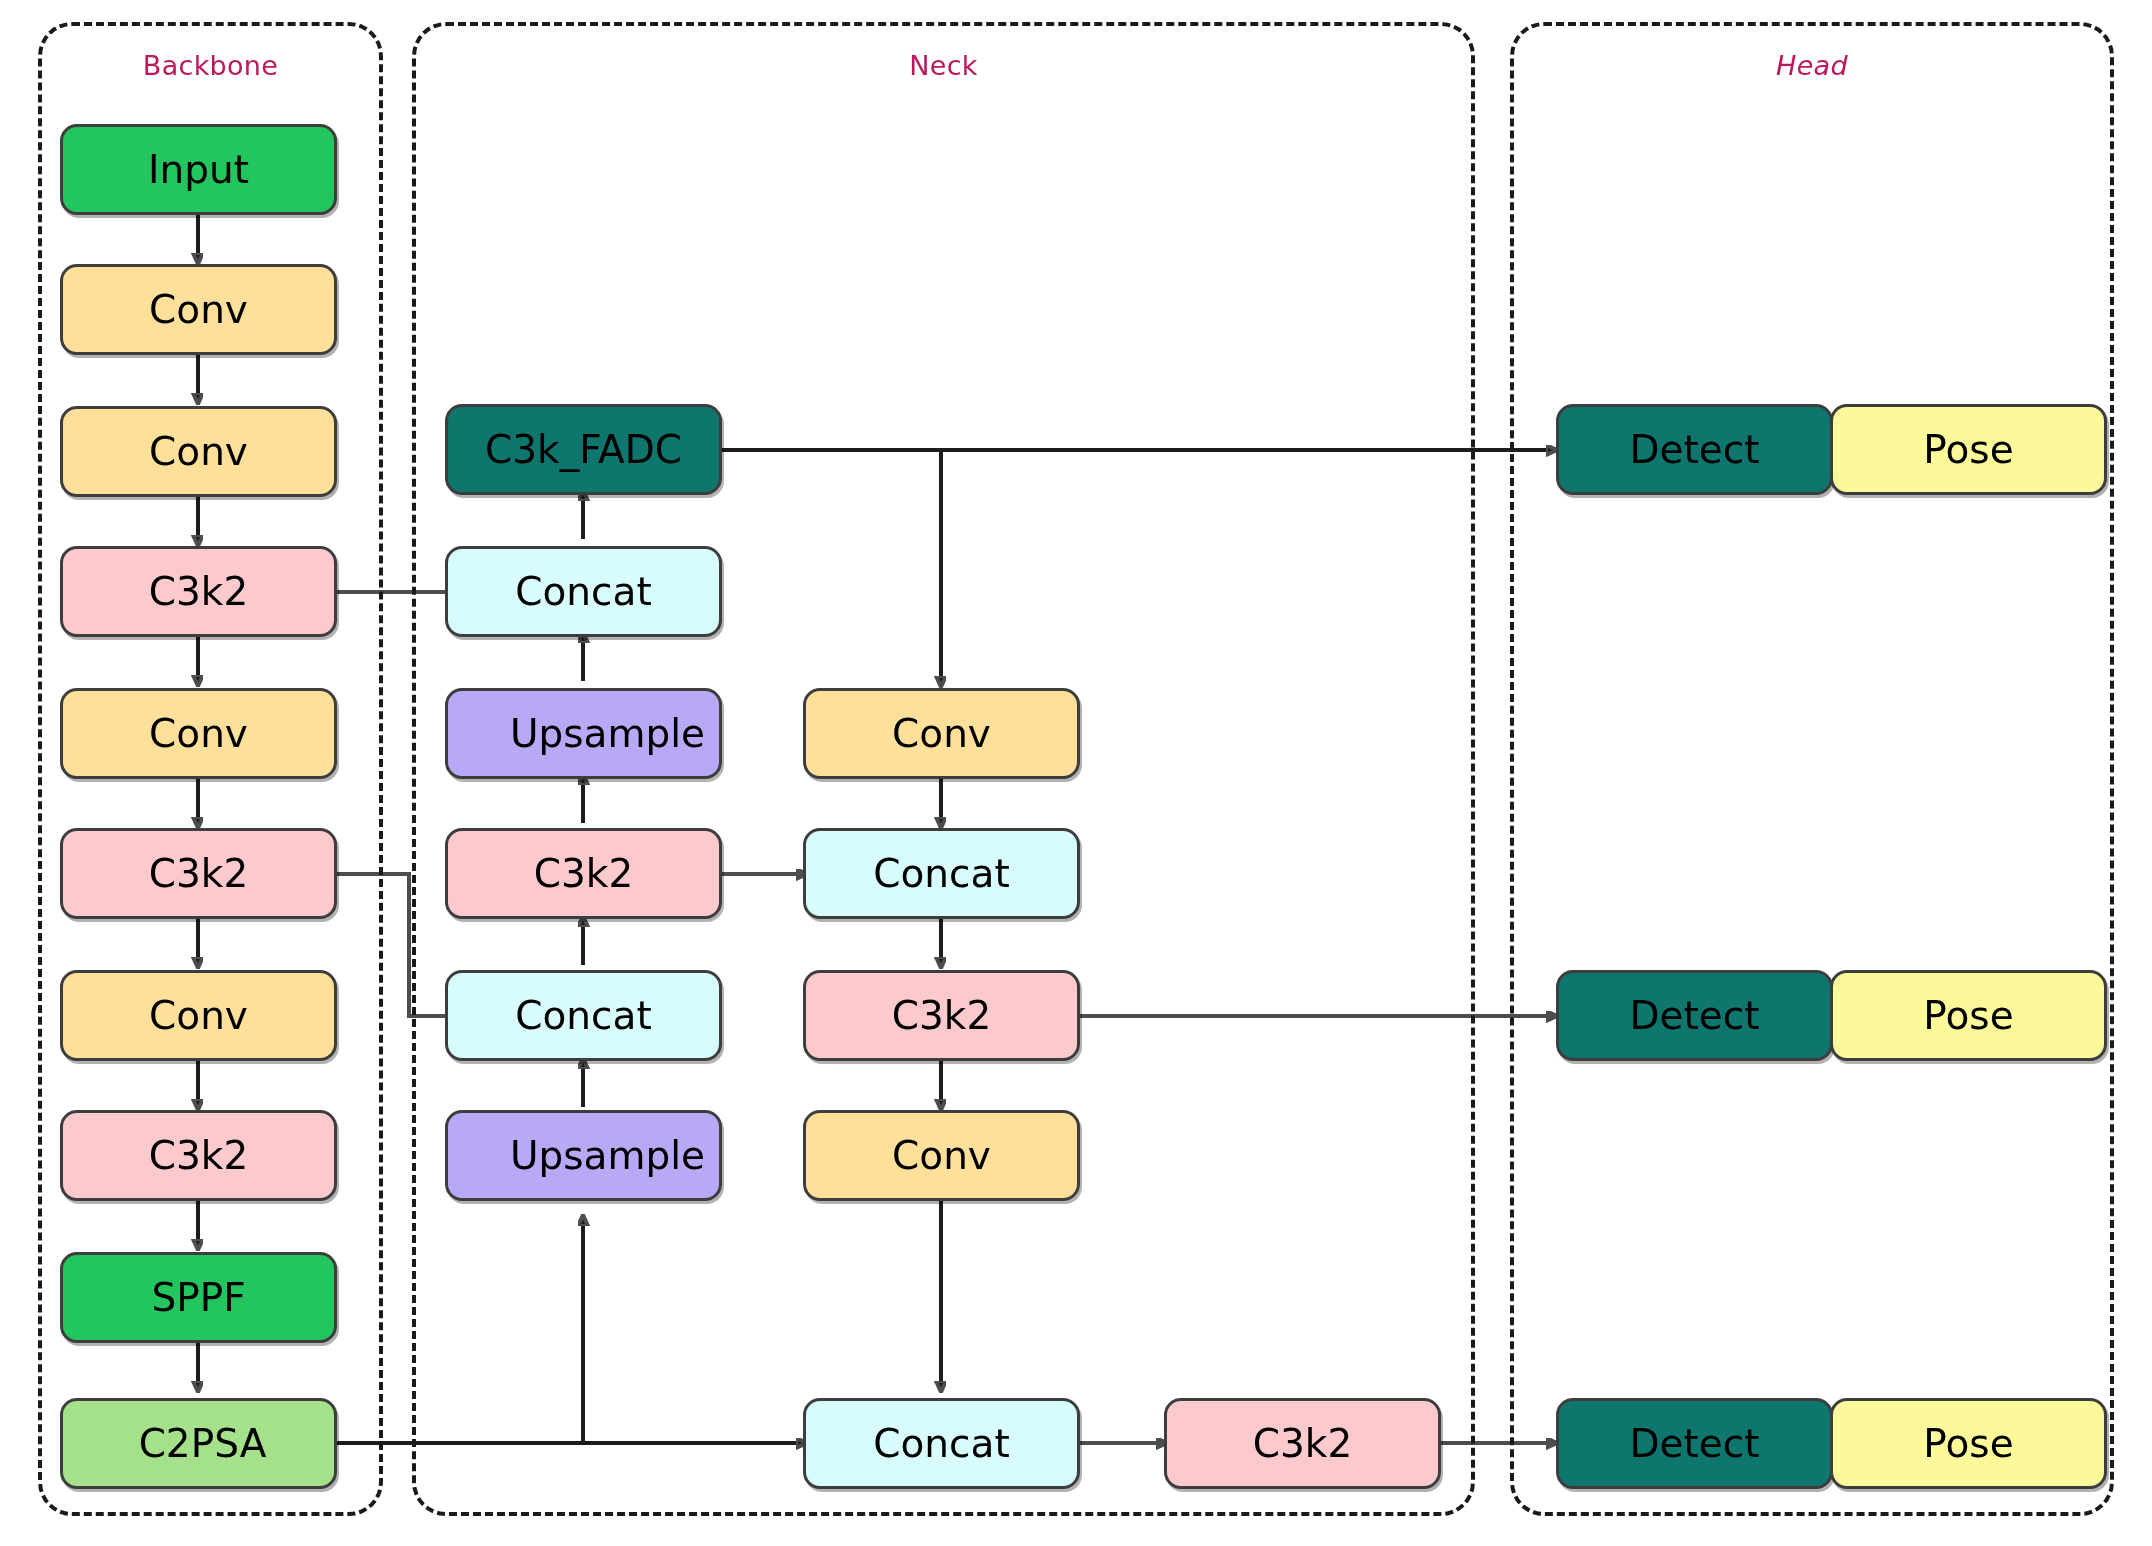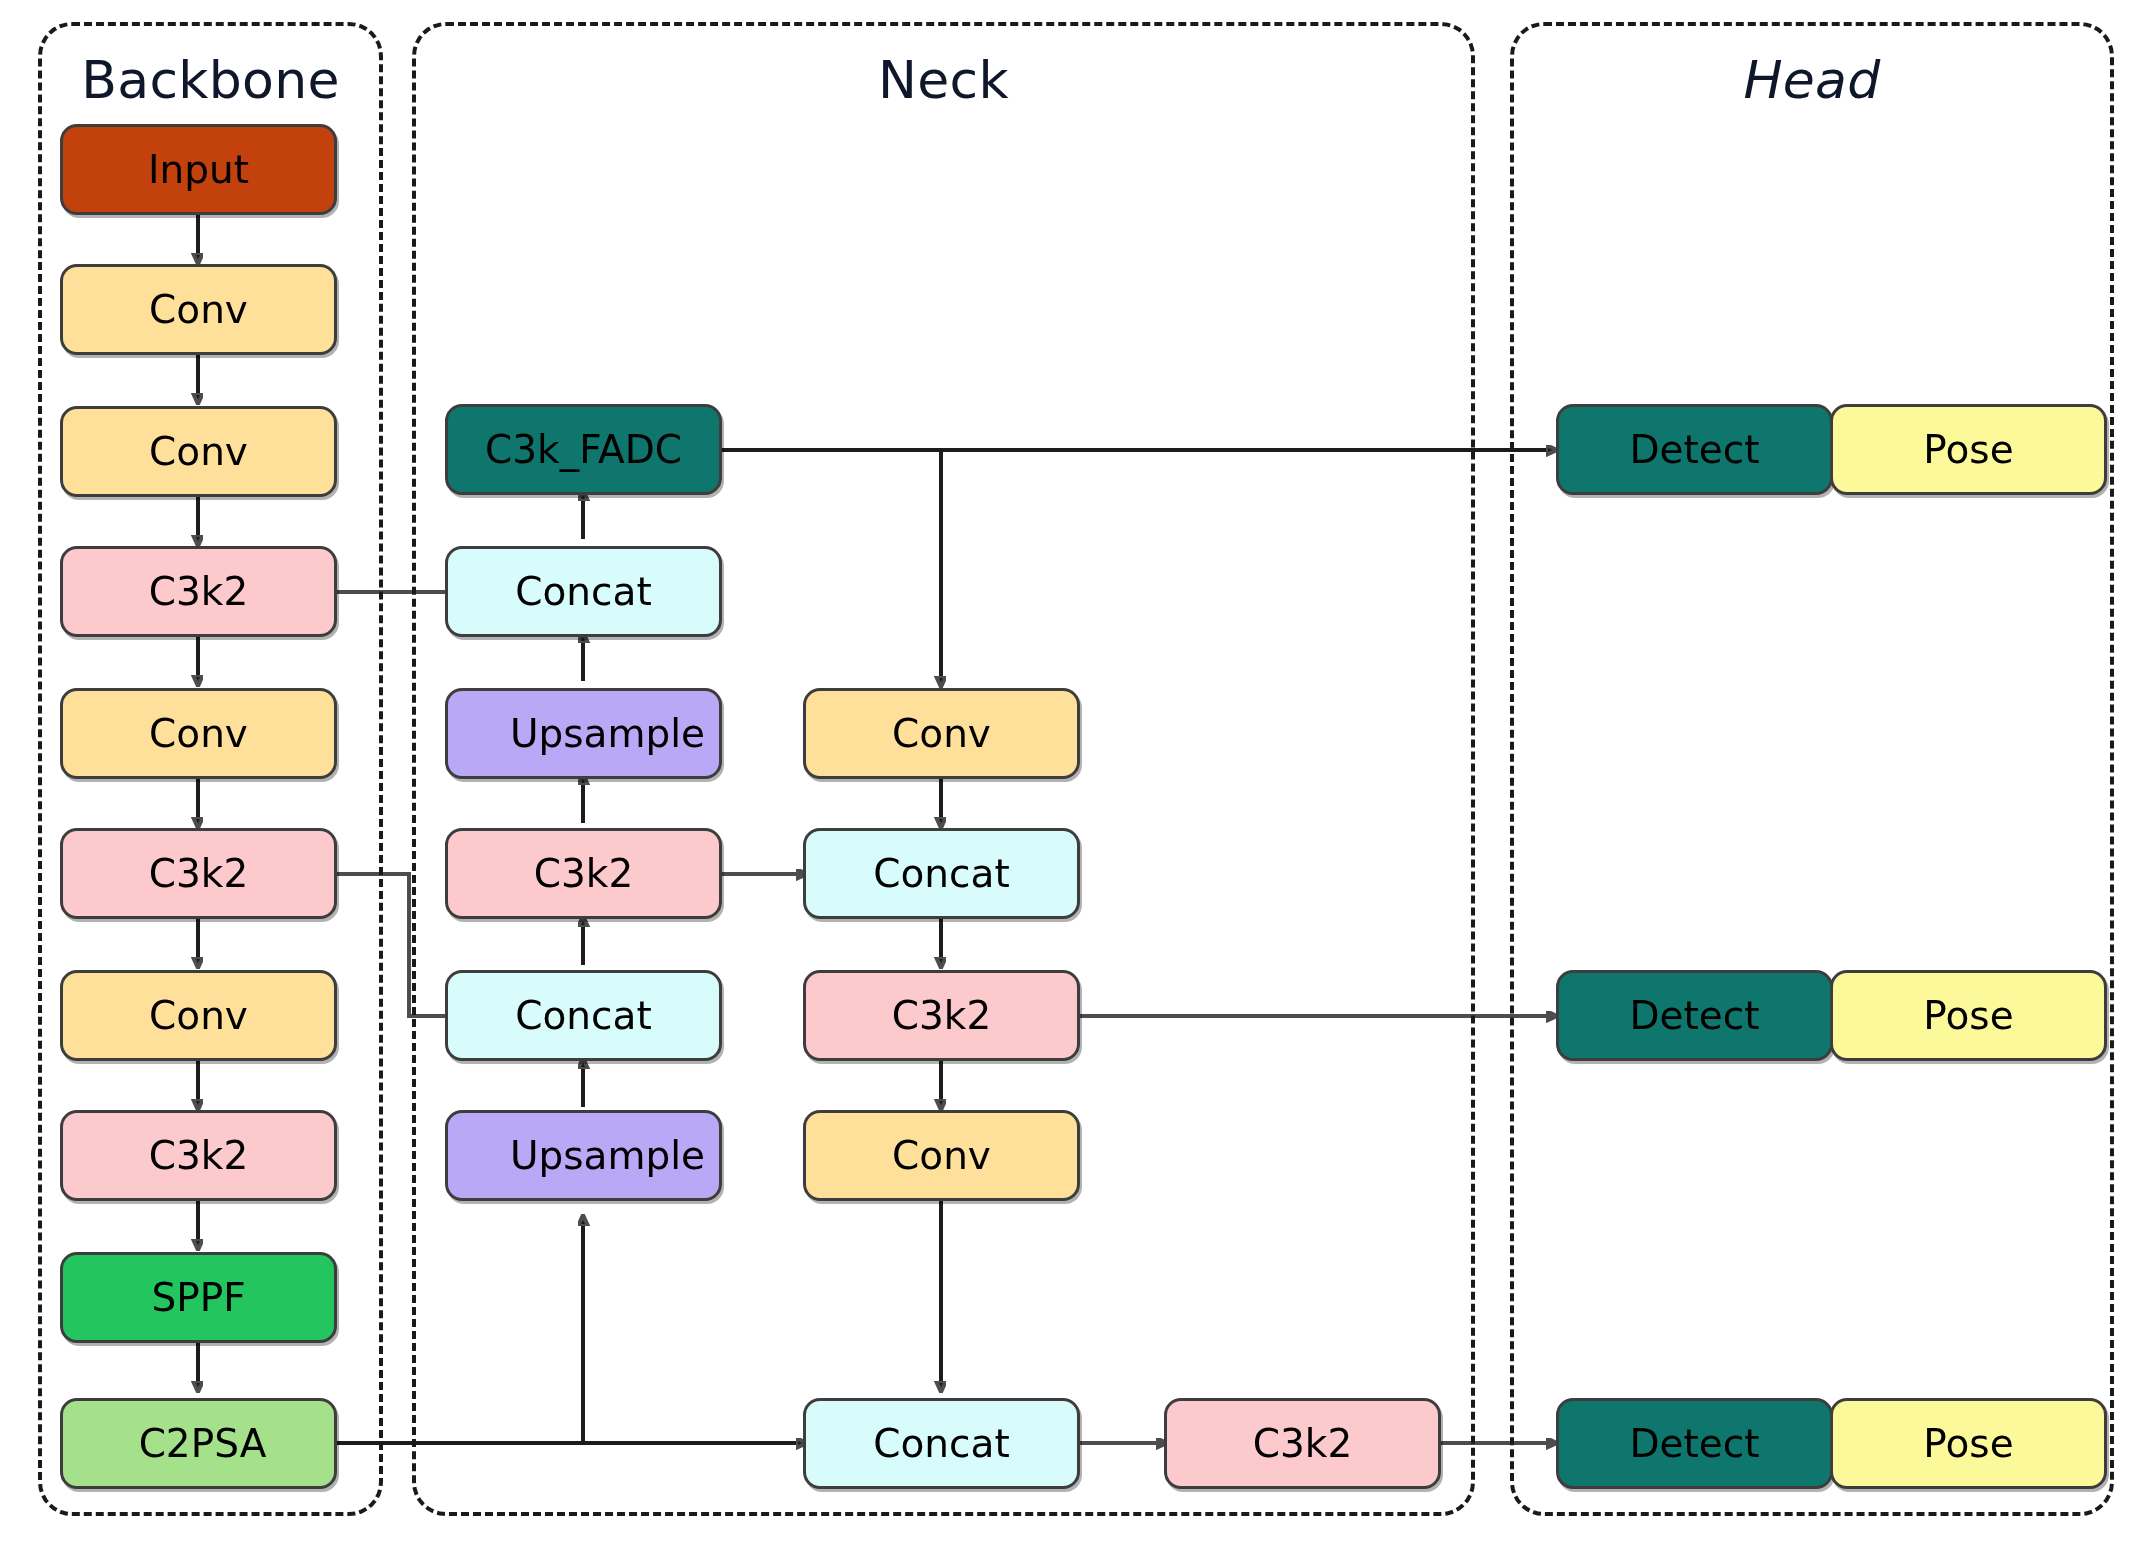--- a/index.html
+++ b/index.html
@@ -14,42 +14,42 @@
     position:absolute;
     border:4px dashed #1a1a1a;
     border-radius:34px;
     box-sizing:border-box;
     background:transparent;
   }
   .group-title{
     position:absolute;
     left:0;right:0;
     text-align:center;
-    font-size:52px;
-    color:#0f172a;
+    font-size:27px;
+    color:#be185d;
     letter-spacing:.3px;
     white-space:nowrap;
   }
 
   
   .node{
     position:absolute;
     box-sizing:border-box;
     border:3px solid #3d3d3d;
     border-radius:17px;
     display:flex;
     align-items:center;
     justify-content:center;
     font-size:39px;
     color:#000;
     white-space:nowrap;
     box-shadow:2px 3px 0 rgba(0,0,0,0.30);
     line-height:1;
   }
-  .n-input   {background:#c2410c;}
+  .n-input   {background:#22c55e;}
   .n-conv    {background:#ffe09a;}
   .n-c3k2    {background:#fcc9cd;}
   .n-sppf    {background:#22c55e;}
   .n-c2psa   {background:#a5e08a;padding-left:8px;}
   .n-fadc    {background:#0f766e;}
   .n-concat  {background:#d8fbfb;}
   .n-upsample{background:#b8a8f5;padding-left:48px;}
   .n-detect  {background:#0f766e;}
   .n-pose    {background:#fbf99a;}
 

